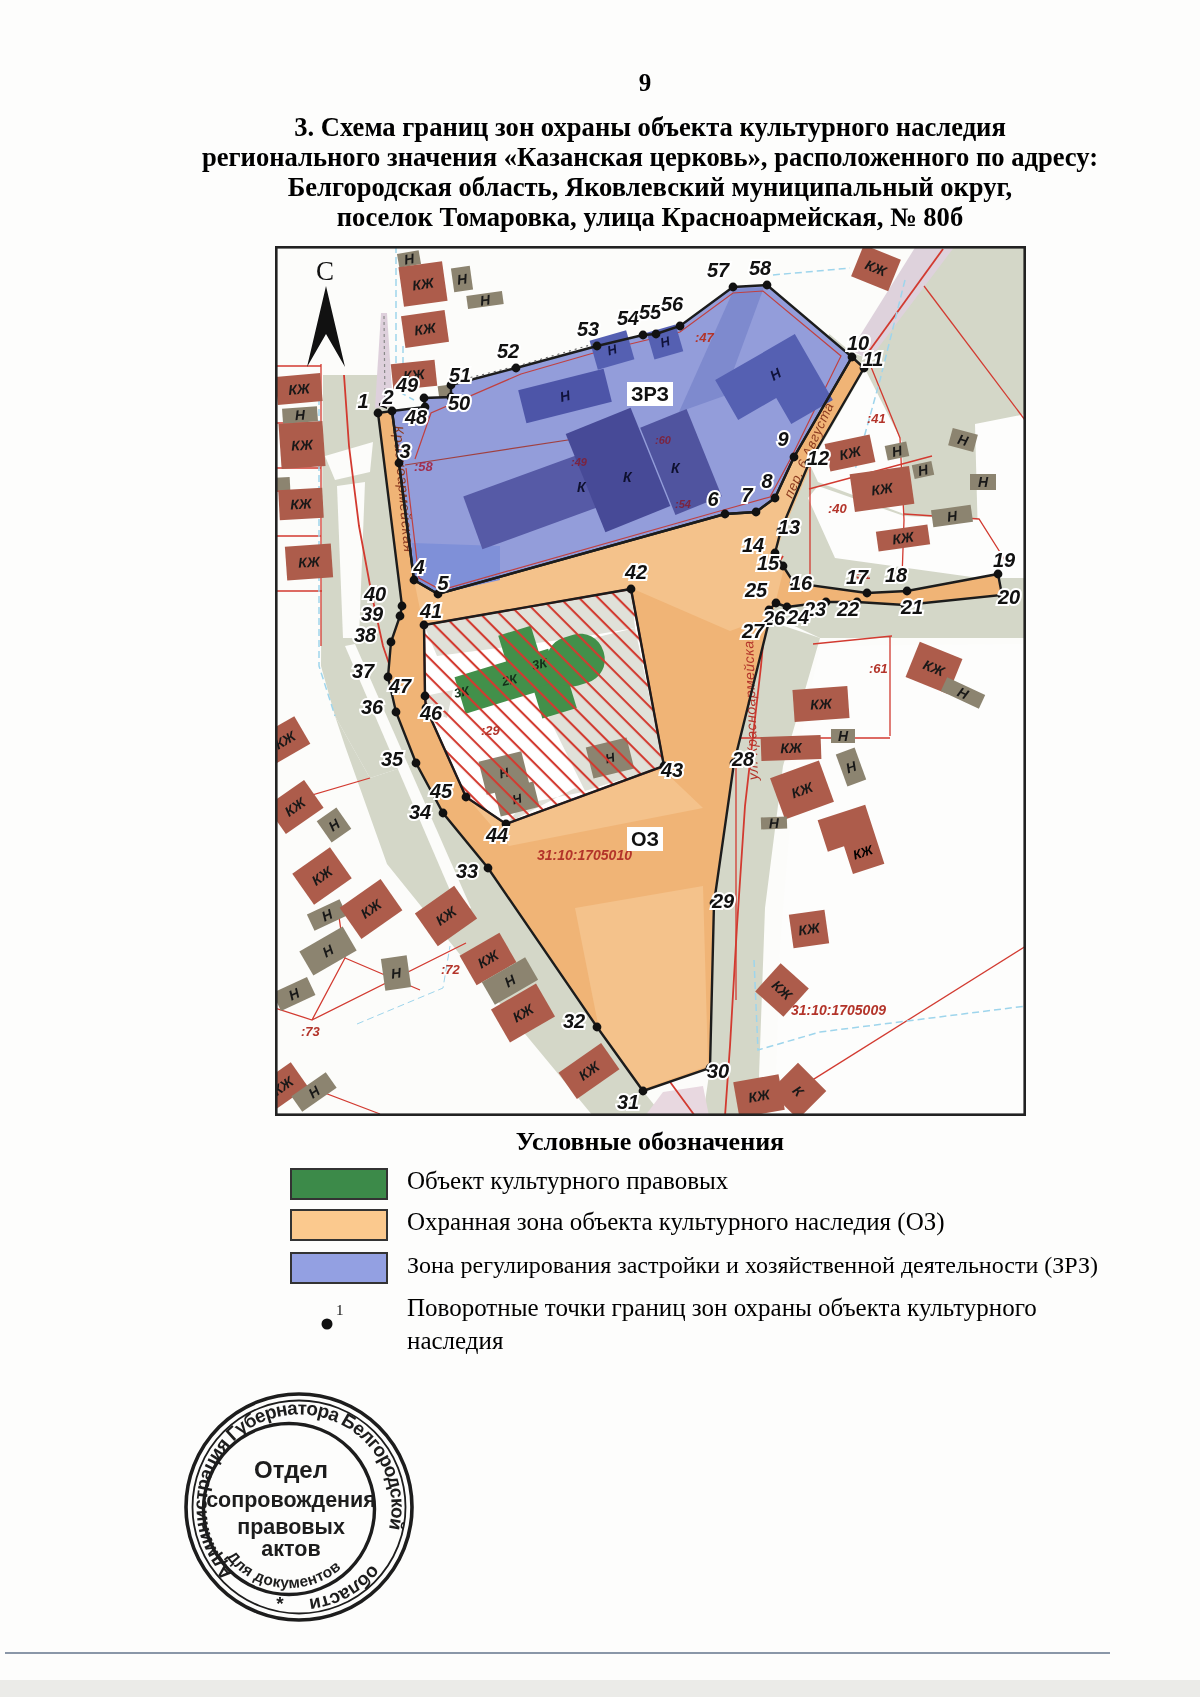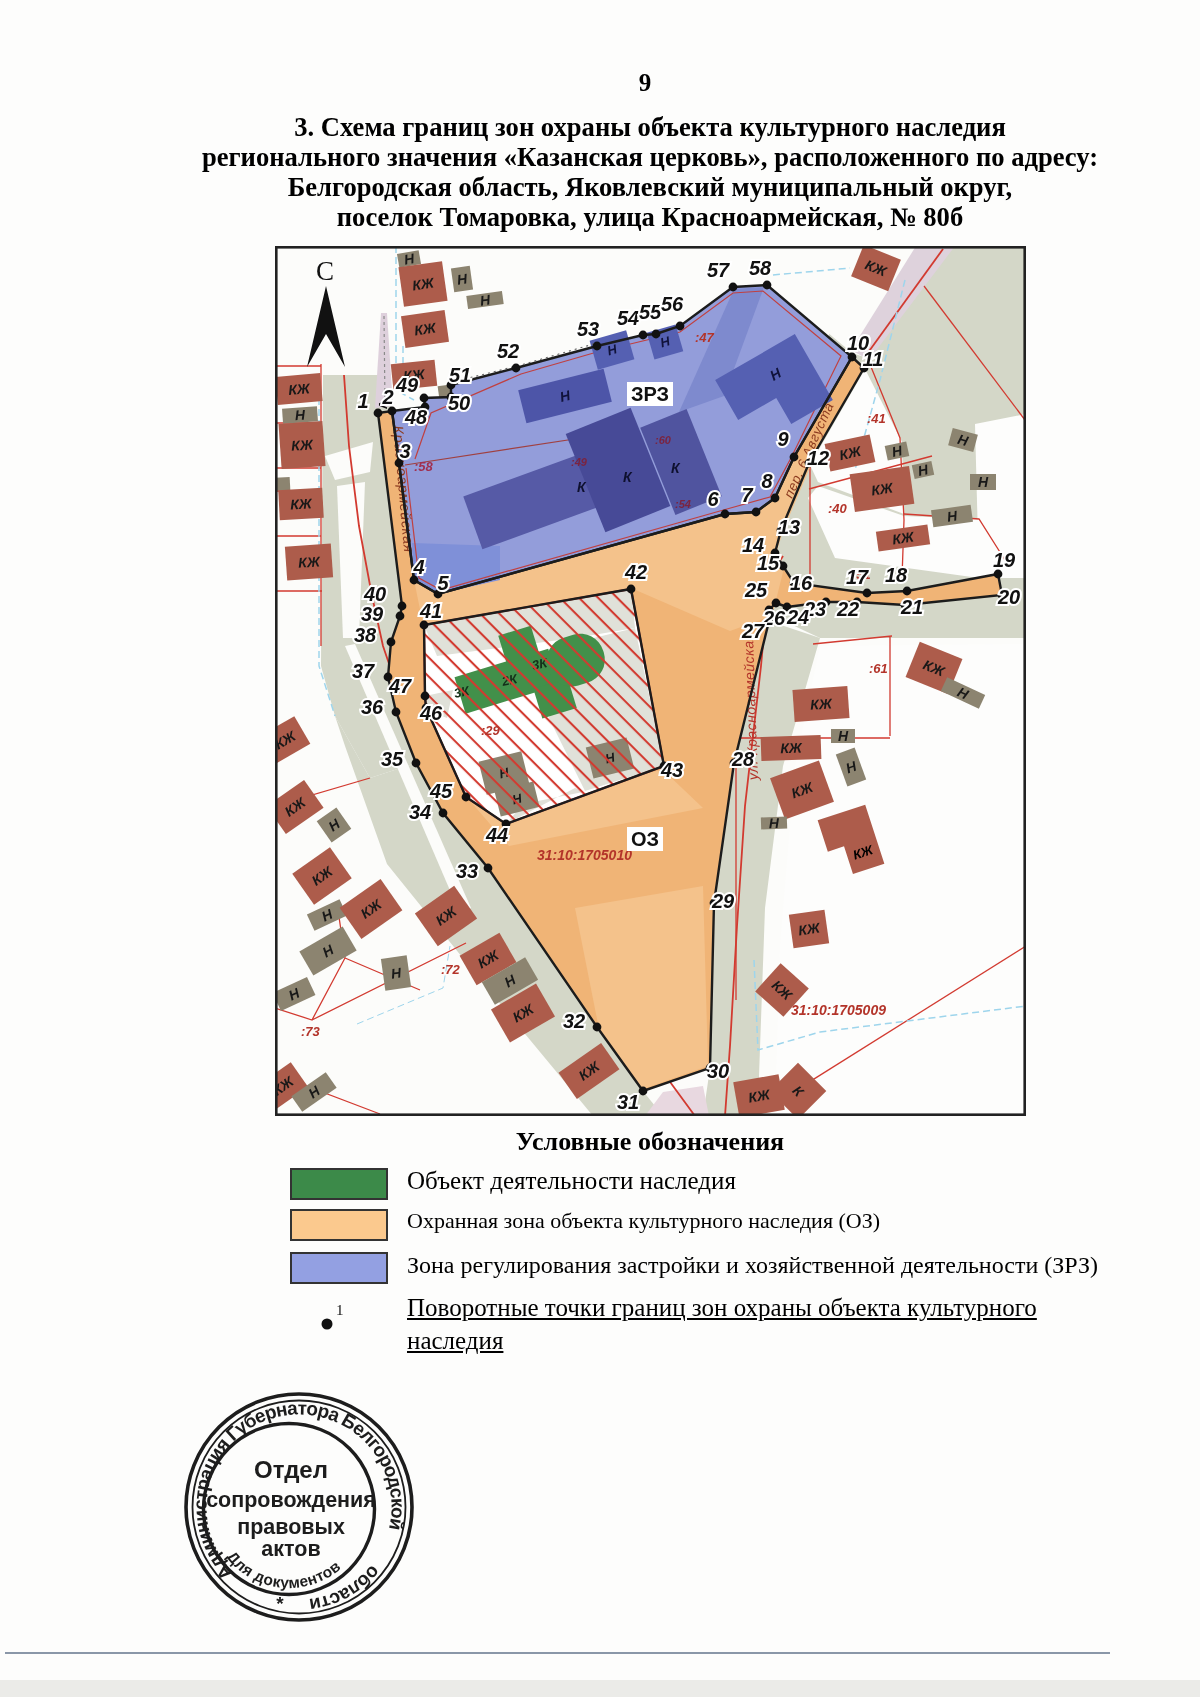--- a/index.html
+++ b/index.html
@@ -597,36 +597,36 @@
 <text x="50" y="34" font-size="27" font-family="Liberation Serif,serif" text-anchor="middle" fill="#111">С</text>
 <path d="M51,40 L32,121 L51,88 L70,121 Z" fill="#111"></path>
 
 <rect x="1.2" y="1.2" width="748.6" height="867.6" fill="none" stroke="#222" stroke-width="2.8"></rect>
 </svg>
 
 <div class="abs" style="left:95px;top:1127px;width:1110px;text-align:center;font-size:26px;font-weight:bold;">Условные обозначения</div>
 
 <div class="abs" style="left:290px;top:1168px;width:94px;height:28px;background:#3c8a49;border:2px solid #333;"></div>
 
-<div class="abs" style="left:407px;top:1167px;font-size:25px;">Объект деятельности наследия</div>
+<div class="abs" style="left:407px;top:1167px;font-size:25px;">Объект культурного правовых</div>
 
 <div class="abs" style="left:290px;top:1209px;width:94px;height:28px;background:#fbc98e;border:2px solid #333;"></div>
 
-<div class="abs" style="left:407px;top:1208px;font-size:22px;">Охранная зона объекта культурного наследия (ОЗ)</div>
+<div class="abs" style="left:407px;top:1208px;font-size:25px;">Охранная зона объекта культурного наследия (ОЗ)</div>
 
 <div class="abs" style="left:290px;top:1252px;width:94px;height:28px;background:#93a0e2;border:2px solid #333;"></div>
 
 <div class="abs" style="left:407px;top:1252px;font-size:24px;">Зона регулирования застройки и хозяйственной деятельности (ЗРЗ)</div>
 
 <svg class="abs" style="left:310px;top:1300px;" width="50" height="40">
     <circle cx="17" cy="24" r="5.5" fill="#111"></circle>
     <text x="26" y="15" font-size="15" font-family="Liberation Serif,serif" fill="#111">1</text>
   </svg>
 
-<div class="abs" style="left:407px;top:1291px;width:720px;font-size:25px;line-height:33px;text-decoration:underline;">Поворотные точки границ зон охраны объекта культурного наследия</div>
+<div class="abs" style="left:407px;top:1291px;width:720px;font-size:25px;line-height:33px;">Поворотные точки границ зон охраны объекта культурного наследия</div>
 
 <svg class="abs" style="left:181px;top:1388px;" width="240" height="240" viewBox="0 0 240 240" font-family="Liberation Sans, sans-serif">
 <g fill="none" stroke="#1d1d1d">
 <circle cx="118" cy="119" r="113" stroke-width="3.6"></circle>
 <circle cx="118" cy="119" r="106.5" stroke-width="1.8"></circle>
 <circle cx="108" cy="121" r="85.5" stroke-width="3.4"></circle>
 </g>
 <defs>
       <path id="arcTop" d="M 66.3,195.7 A 92.5,92.5 0 1 1 202.5,156.6"></path>
       <path id="arcBot" d="M 188.9,178.5 A 92.5,92.5 0 0 1 47.1,178.5"></path>

